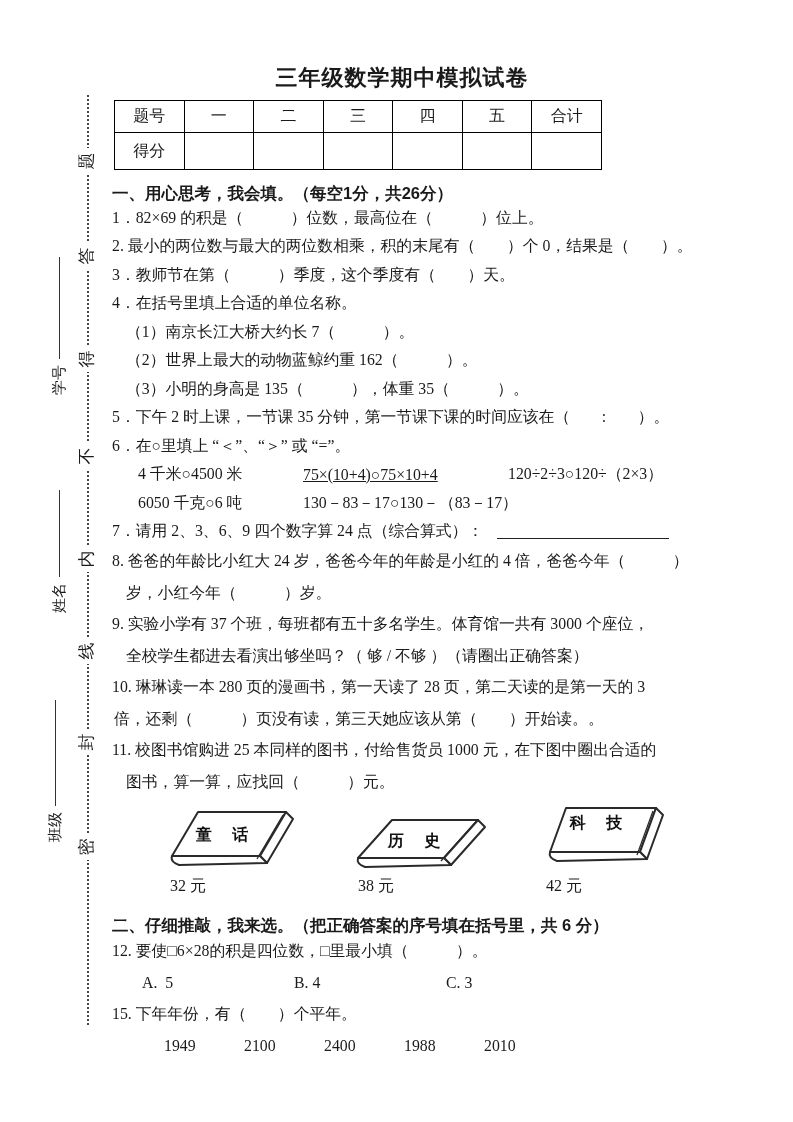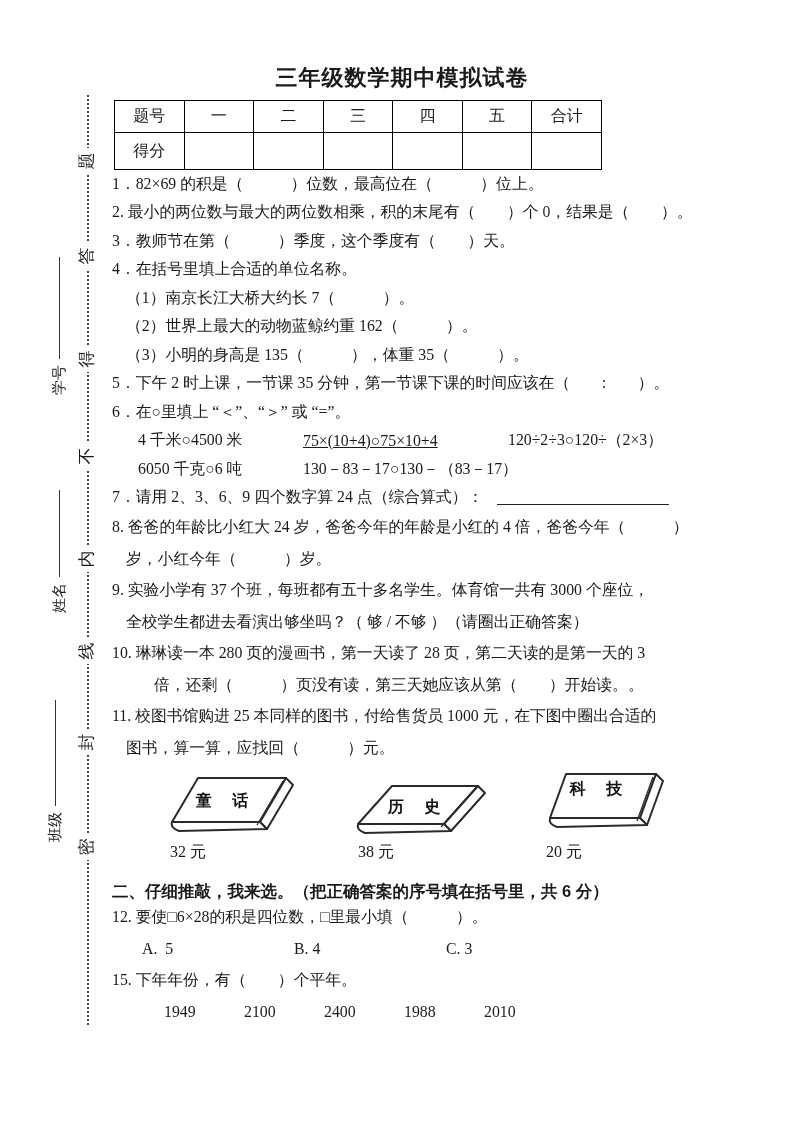--- a/index.html
+++ b/index.html
@@ -36,21 +36,21 @@
   table.score tr.hdr { height:32px; }
   table.score tr.score-row { height:37px; }
   .sec-heading { font-family:"Liberation Sans","DejaVu Sans",sans-serif;
     font-weight:700; font-size:16.5px; height:22px; line-height:22px;
     margin-top:12px; white-space:nowrap; }
   .line { height:28.5px; display:flex; align-items:center; font-size:15.8px;
     white-space:pre; }
   .line-lg { height:31.5px; }
   .ind-1 { padding-left:14px; }
   .ind-2 { padding-left:26px; }
-  .ind-3 { padding-left:2px;margin-left:40px; }
+  .ind-3 { padding-left:2px; }
   .cols3 { display:flex; }
   .cols3 span { display:inline-block; }
   .c3a { width:165px; } .c3b { width:205px;text-decoration:underline; }
   .blank-line { display:inline-block; width:172px; height:1px;
     border-bottom:1.5px solid #222; margin-left:14px; align-self:flex-end;
     margin-bottom:7px; }
   
   .books-row { display:flex; margin-left:46px; margin-top:4px; height:100px; }
   .book { width:160px; margin-right:28px; }
   .book svg { display:block; }
@@ -111,20 +111,21 @@
         <td></td>
         <td></td>
         <td></td>
         <td></td>
         <td></td>
         <td></td>
       </tr>
     </tbody>
       </table>
 
+    <div class="sec-heading">一、用心思考，我会填。（每空1分，共26分）</div>
 
     <div class="line">1．82×69 的积是（　　　）位数，最高位在（　　　）位上。</div>
     <div class="line">2. 最小的两位数与最大的两位数相乘，积的末尾有（　　）个 0，结果是（　　）。</div>
     <div class="line">3．教师节在第（　　　）季度，这个季度有（　　）天。</div>
     <div class="line">4．在括号里填上合适的单位名称。</div>
     <div class="line ind-1">（1）南京长江大桥大约长 7（　　　）。</div>
     <div class="line ind-1">（2）世界上最大的动物蓝鲸约重 162（　　　）。</div>
     <div class="line ind-1">（3）小明的身高是 135（　　　），体重 35（　　　）。</div>
     <div class="line">5．下午 2 时上课，一节课 35 分钟，第一节课下课的时间应该在（　　:　　）。</div>
     <div class="line">6．在○里填上 “＜”、“＞” 或 “=”。</div>
@@ -178,21 +179,21 @@
       <div class="book">
         <svg width="150" height="76" viewBox="0 0 150 76">
           <g fill="#fff" stroke="#2a2a2a" stroke-width="2" stroke-linejoin="round">
             <path d="M16,50 L32,6 L122,6 L106,50 Z"></path>
             <path d="M122,6 L129,13 L113,57 L106,50 Z"></path>
             <path d="M16,50 L106,50 L113,57 L23,59 Q14,56 16,50 Z"></path>
             <path d="M119,9 L103,53" fill="none" stroke-width="1.3"></path>
           </g>
           <text x="66" y="26" text-anchor="middle">科 技</text>
         </svg>
-        <div class="price">20 元</div>
+        <div class="price">42 元</div>
       </div>
     </div>
 
     <div class="sec-heading">二、仔细推敲，我来选。（把正确答案的序号填在括号里，共 6 分）</div>
 
     <div class="line line-lg">12. 要使□6×28的积是四位数，□里最小填（　　　）。</div>
     <div class="line line-lg opt-row">
       <span>A.  5</span>
       <span>B. 4</span>
       <span>C. 3</span>

